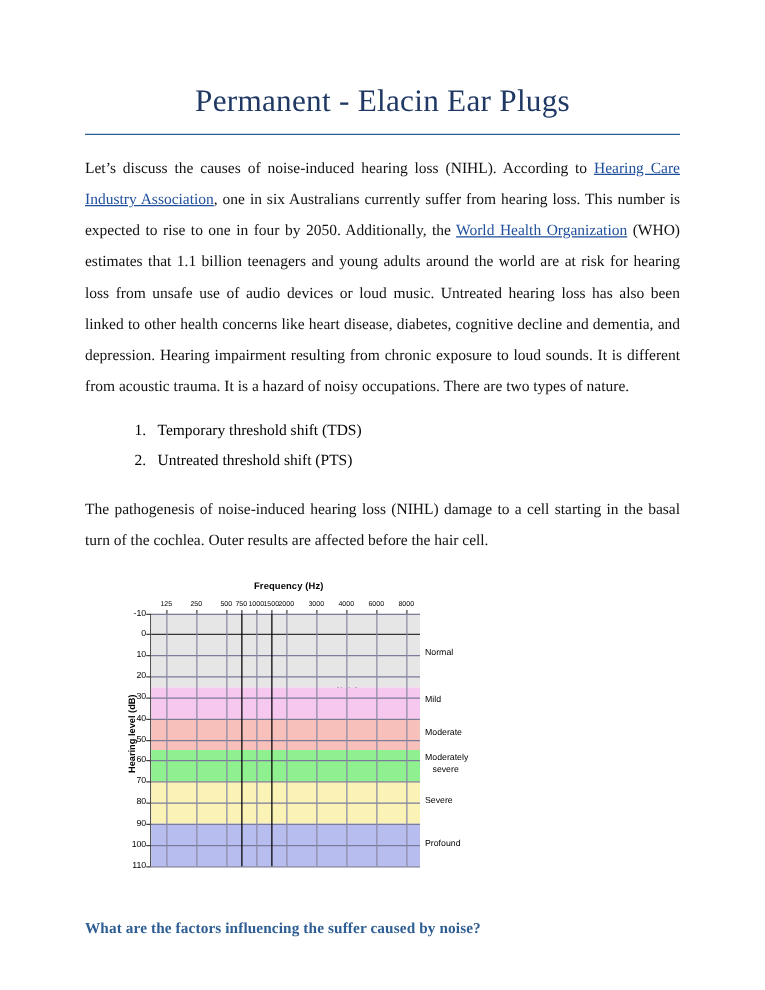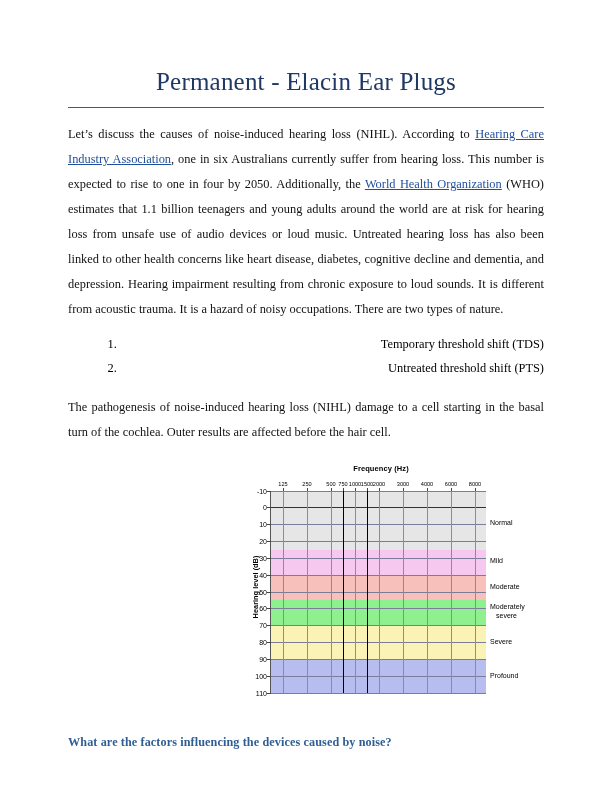--- a/index.html
+++ b/index.html
@@ -65,28 +65,27 @@
   
   ol.tds-list {
     margin: 9px 0 14px 0;
     padding-left: 52px;
     font-size: 12.4px;
     line-height: 1.95;
   }
   ol.tds-list li {
     padding-left: 6px;
     margin: 0;
-    text-align: right;
   }
 
   
   .chart-wrap {
     margin: 16px 0 0 0;
     display: flex;
-    justify-content: flex-end;
+    justify-content: flex-start;
   }
   .chart-card {
     width: 326px;
     height: 252px;
     background: #ffffff;
     position: relative;
     font-family: "Liberation Sans", sans-serif;
   }
   .chart-title {
     position: absolute;
@@ -374,16 +373,16 @@
             <div class="sev-label" style="top: 61.9833px;">Normal</div>
             <div class="sev-label" style="top: 100.7px;">Mild</div>
             <div class="sev-label" style="top: 125.95px;">Moderate</div>
             <div class="sev-label two" style="top: 151.2px;"><span>Moderately</span><span class="l2">severe</span></div>
             <div class="sev-label" style="top: 181.5px;">Severe</div>
             <div class="sev-label" style="top: 215.167px;">Profound</div>
           </div>
       </div>
     </div>
 
-    <p class="blue-heading">What are the factors influencing the devices caused by noise?</p>
+    <p class="blue-heading">What are the factors influencing the suffer caused by noise?</p>
 
   </div>
 </div>
 
 </body></html>

